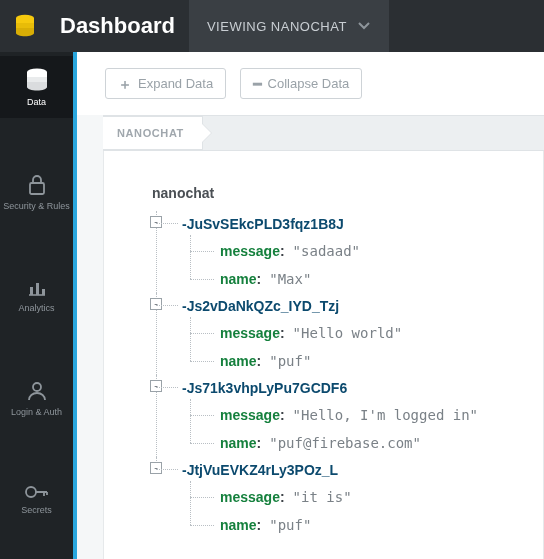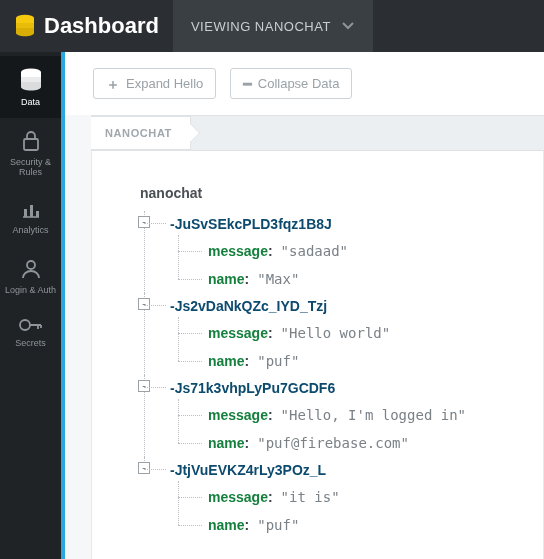--- a/index.html
+++ b/index.html
@@ -14,21 +14,21 @@
     height: 52px;
     background: #2b2f33;
     display: flex;
     align-items: stretch;
     color: #fff;
   }
   .brand {
     display: flex;
     align-items: center;
     padding: 0 14px;
-    gap: 8px;
+    gap: 24px;
   }
   .brand-title {
     font-size: 22px;
     font-weight: 700;
     color: #fff;
   }
   .db-icon svg { display: block; }
   .viewing {
     background: #3a3f44;
     display: flex;
@@ -39,25 +39,26 @@
     font-size: 13px;
     letter-spacing: 0.5px;
     cursor: pointer;
   }
   .viewing .chev svg { display: block; }
   .shell {
     display: flex;
     height: calc(559px - 52px);
   }
   .sidebar {
-    width: 61px;
+    width: 73px;
     background: #1f2326;
     display: flex;
     flex-direction: column;
     padding-top: 4px;
+    gap: 44px;
   }
   .navitem {
     text-align: center;
     padding: 12px 2px 10px;
     color: #8e959b;
     cursor: pointer;
     font-size: 9px;
   }
   .navitem.active { background: #15181b; color: #fff; }
   .navitem .icon { display: block; margin: 0 auto 6px; }
@@ -310,21 +311,21 @@
 
   </div>
 
   <div class="accent"></div>
 
   <div class="main">
 
     <div class="toolbar">
       <button class="btn">
         <span class="bicon">＋</span>
-        <span>Expand Hello</span>
+        <span>Expand Data</span>
       </button>
       <button class="btn">
         <span class="bicon">━</span>
         <span>Collapse Data</span>
       </button>
     </div>
 
     <div class="crumbbar">
       <div class="crumb">
         <span>NANOCHAT</span>

